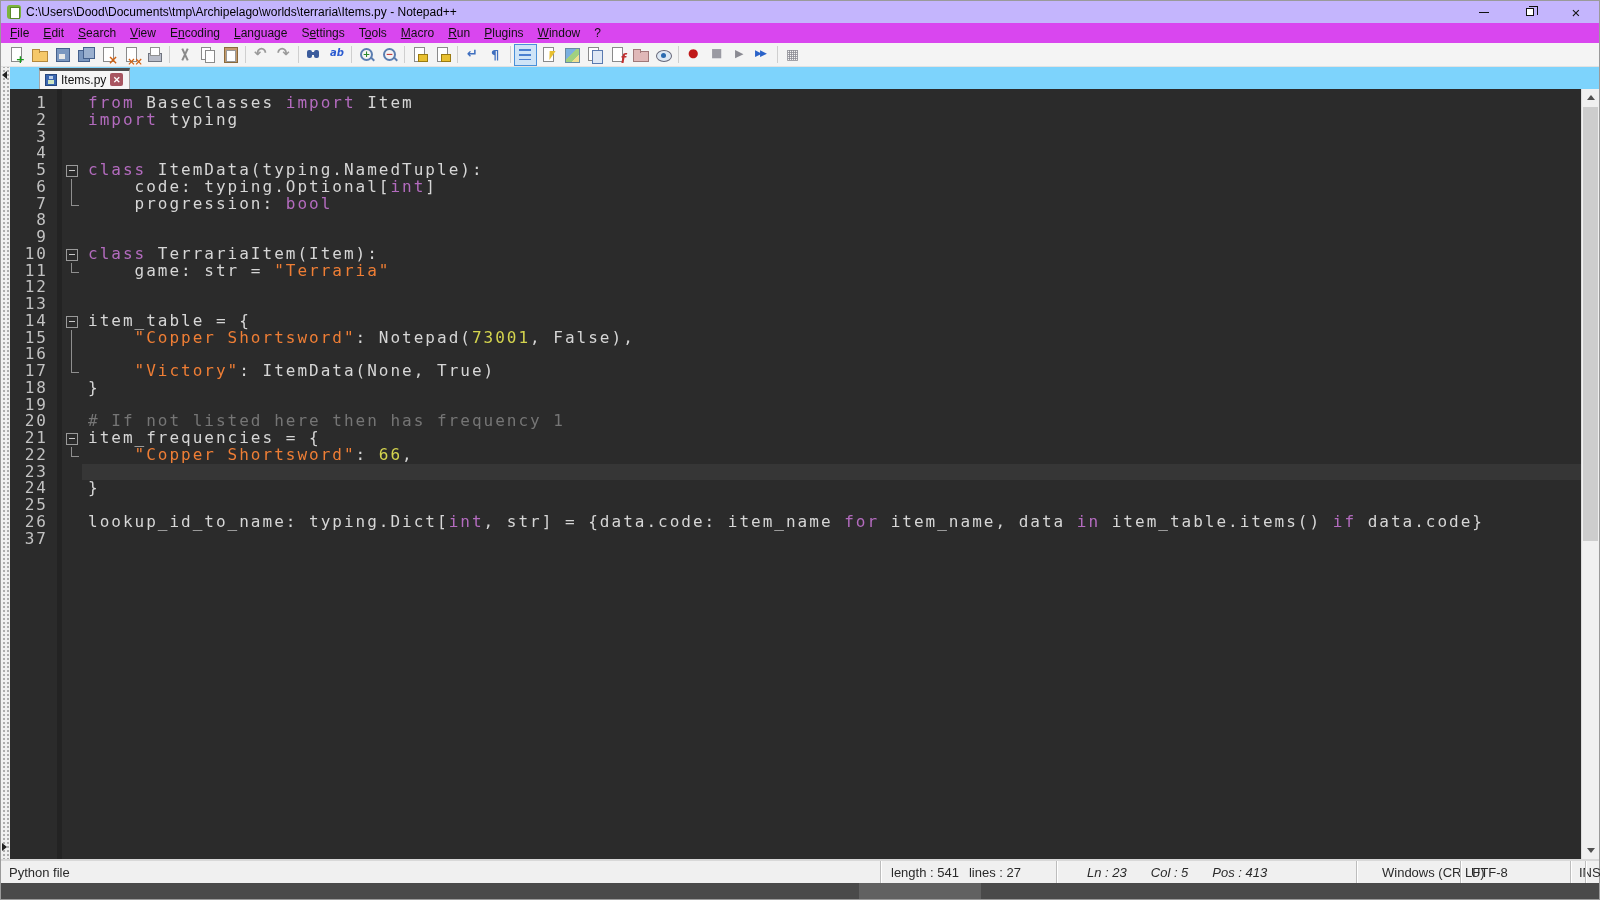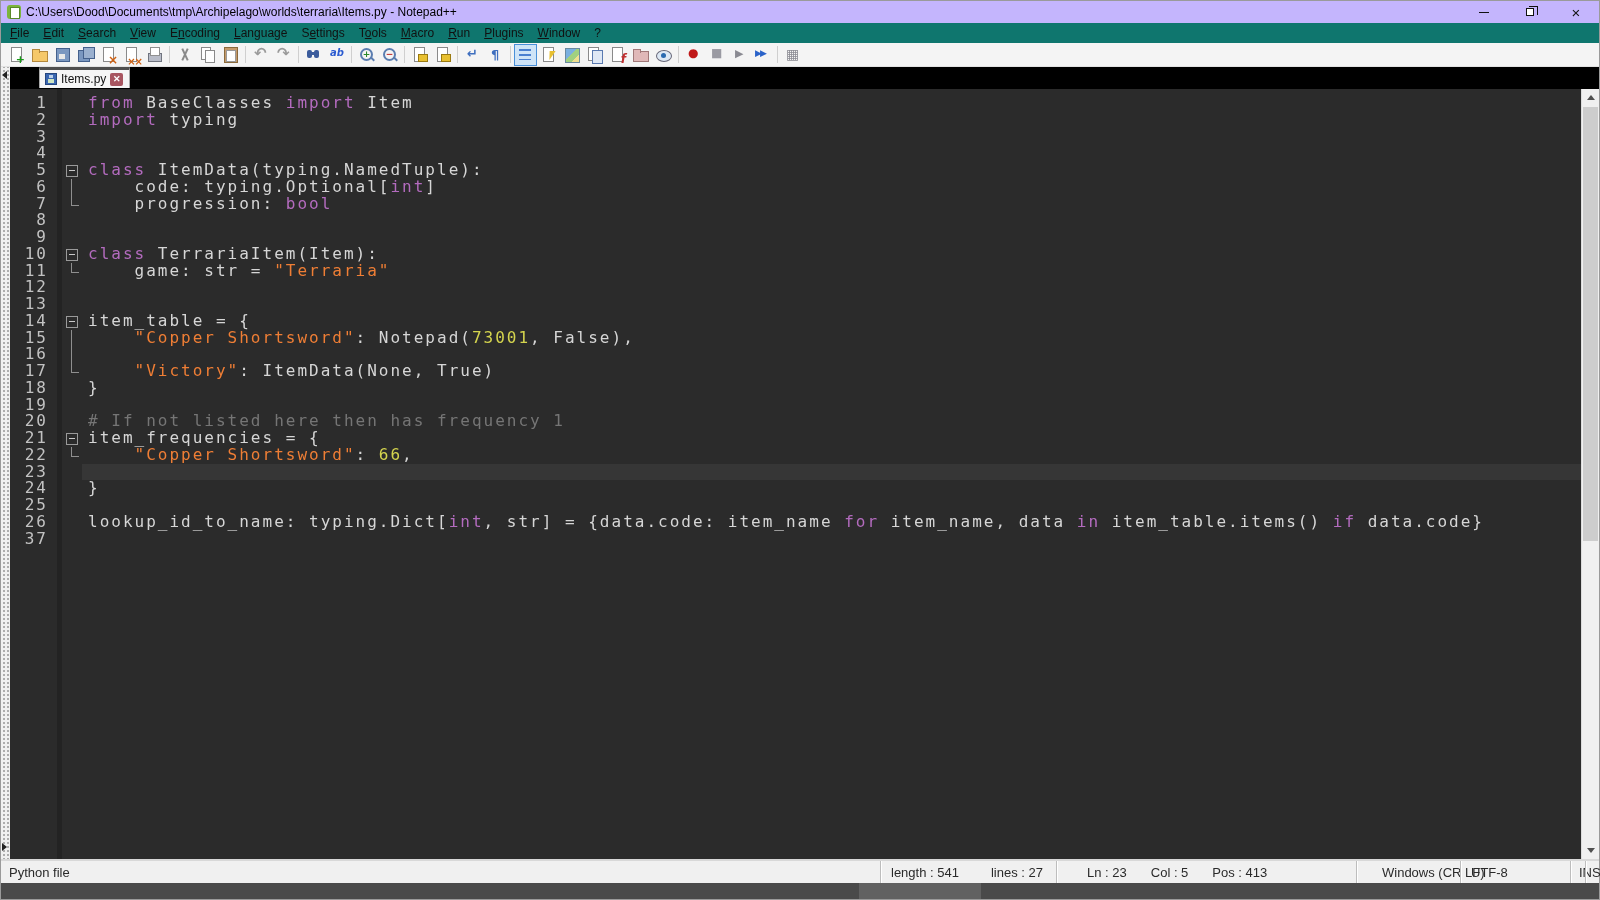--- a/index.html
+++ b/index.html
@@ -13,21 +13,21 @@
   .app-ico::after { content:""; position:absolute; left:3px; top:2px; width:8px; height:10px; background:#fff; border:1px solid #5a8a2a; }
   .title-text { font-size:12px; color:#000; white-space:nowrap; }
   .win-ctrls { margin-left:auto; display:flex; height:100%; }
   .wbtn { width:46px; height:100%; display:flex; align-items:center; justify-content:center; }
   .glyph-min { width:10px; height:1px; background:#111; }
   .glyph-rest { width:8px; height:8px; border:1px solid #111; position:relative; background:#fff; }
   .glyph-rest::before { content:""; position:absolute; left:2px; top:-3px; width:8px; height:8px; border:1px solid #111; border-left:none; border-bottom:none; }
   .glyph-close { font-size:15px; color:#111; line-height:1; }
 
   
-  .menubar { height:20px; background:#0f766e; display:flex; align-items:center; padding-left:2px; flex:none; }
+  .menubar { height:20px; background:#d946ef; display:flex; align-items:center; padding-left:2px; flex:none; }
   .mitem { font-size:12px; color:#111; padding:2px 7px; white-space:pre; }
 
   
   .toolbar { height:24px; background:#f4f4f4; border-bottom:1px solid #e2e2e2; display:flex; align-items:center; padding-left:4px; flex:none; }
   .tbtn { width:23px; height:22px; display:flex; align-items:center; justify-content:center; border:1px solid transparent; }
   .tbtn.pressed { background:#cfe4f7; border:1px solid #4a90d9; }
   .tsep { width:1px; height:17px; background:#cfcfcf; margin:0 3px; }
   .tbi { width:17px; height:17px; position:relative; font-family:"DejaVu Sans", sans-serif; }
   .pg::before { content:""; position:absolute; left:3px; top:1px; width:9px; height:13px; background:#fff; border:1px solid #8a8a8a; }
   .tbi-new-file::after { content:"+"; position:absolute; right:0; bottom:-3px; color:#1a9a1a; font-size:11px; font-weight:bold; }
@@ -69,21 +69,21 @@
   .tbi-folder-as-workspace::after { content:""; position:absolute; left:1px; top:3px; width:6px; height:3px; background:#e0b8b8; border:1px solid #a07878; border-bottom:none; }
   .tbi-monitoring::before { content:""; position:absolute; left:1px; top:4px; width:14px; height:10px; border:1px solid #667; border-radius:50%; background:#dde8f4; }
   .tbi-monitoring::after { content:""; position:absolute; left:6px; top:7px; width:5px; height:5px; border-radius:50%; background:#2a6ab0; }
   .tbi-record-macro::after { content:"●"; position:absolute; left:3px; top:0px; color:#c01818; font-size:12px; }
   .tbi-stop-recording::after { content:"■"; position:absolute; left:3px; top:0px; color:#9a9aa2; font-size:12px; }
   .tbi-playback-macro::after { content:"▶"; position:absolute; left:4px; top:1px; color:#8a8a92; font-size:11px; }
   .tbi-run-macro-multiple::after { content:"▶▶"; position:absolute; left:1px; top:2px; color:#2a62c8; font-size:9px; font-weight:bold; letter-spacing:-2px; }
   .tbi-save-macro::after { content:"▦"; position:absolute; left:2px; top:0px; color:#8a8a92; font-size:14px; }
 
   
-  .tabbar { height:22px; background:#000000; display:flex; align-items:flex-start; padding-left:9px; flex:none; position:relative; }
+  .tabbar { height:22px; background:#7dd3fc; display:flex; align-items:center; padding-left:9px; flex:none; position:relative; }
   .tab { height:21px; background:#f5f5f5; border:1px solid #a8a8a8; border-bottom:none; border-top:3px solid #4e4e4e; display:flex; align-items:center; gap:4px; padding:0 6px 0 5px; margin-left:29px; }
   .tab-label { font-size:12px; color:#111; }
   .tab-save { width:12px; height:12px; background:#3a66b0; border:1px solid #26477e; position:relative; flex:none; }
   .tab-save::before { content:""; position:absolute; left:3px; top:1px; width:4px; height:3px; background:#bcd0e8; }
   .tab-save::after { content:""; position:absolute; left:2px; bottom:1px; width:6px; height:4px; background:#cfe5c2; }
   .tab-close { width:13px; height:13px; background:#a85560; border-radius:2px; color:#fff; font-size:9px; font-weight:bold; display:flex; align-items:center; justify-content:center; flex:none; }
 
   
   .main { flex:1; display:flex; position:relative; background:#2b2b2b; min-height:0; }
   .dock-strip { position:absolute; left:0; top:-22px; bottom:0; width:9px; background:#f0f0f0;
@@ -115,22 +115,22 @@
   .sb-up { top:0; } .sb-down { bottom:0; }
   .tri-up { width:0; height:0; border-bottom:5px solid #505050; border-left:4px solid transparent; border-right:4px solid transparent; }
   .tri-down { width:0; height:0; border-top:5px solid #505050; border-left:4px solid transparent; border-right:4px solid transparent; }
   .sb-thumb { position:absolute; left:1px; right:1px; top:18px; height:434px; background:#cdcdcd; }
 
   
   .statusbar { height:24px; flex:none; background:#f0f0f0; border-top:2px solid #d8d8d8; display:flex; align-items:center; font-size:13px; color:#2a2a2a; }
   .sb-sec { height:100%; display:flex; align-items:center; white-space:pre; }
   .sb-sec + .sb-sec { border-left:1px solid #bdbdbd; box-shadow:inset 1px 0 0 #fff; }
   .sec-doctype { flex:1; padding-left:8px; }
-  .sec-size { width:176px; padding-left:10px; gap:32px; }
-  .sec-pos { width:300px; padding-left:30px; gap:24px; }
+  .sec-size { width:176px; padding-left:10px; gap:10px; }
+  .sec-pos { width:300px; padding-left:30px; gap:24px;font-style:italic; }
   .sec-eol { width:104px; padding-left:25px; }
   .sec-enc { width:110px; padding-left:10px; }
   .sec-ins { width:15px; padding-left:8px; }
   .sb-grip { width:14px; height:100%; }
 
   
   .bottom-strip { height:16px; flex:none; background:#4a4a4a; position:relative; }
   .bottom-lite { position:absolute; left:858px; top:0; width:122px; height:100%; background:#616161; }
 </style>
 </head>

